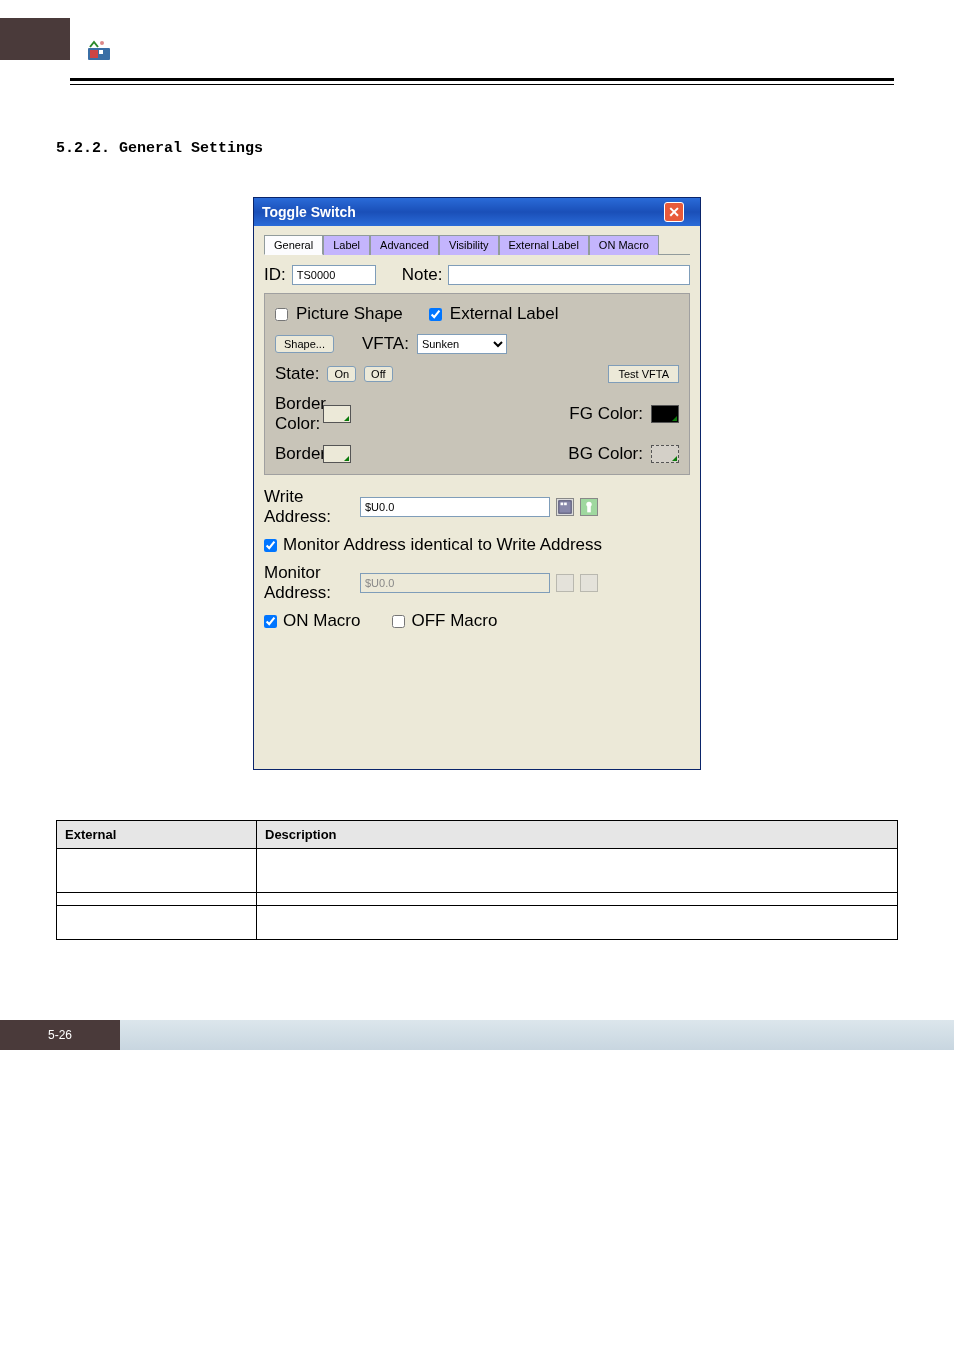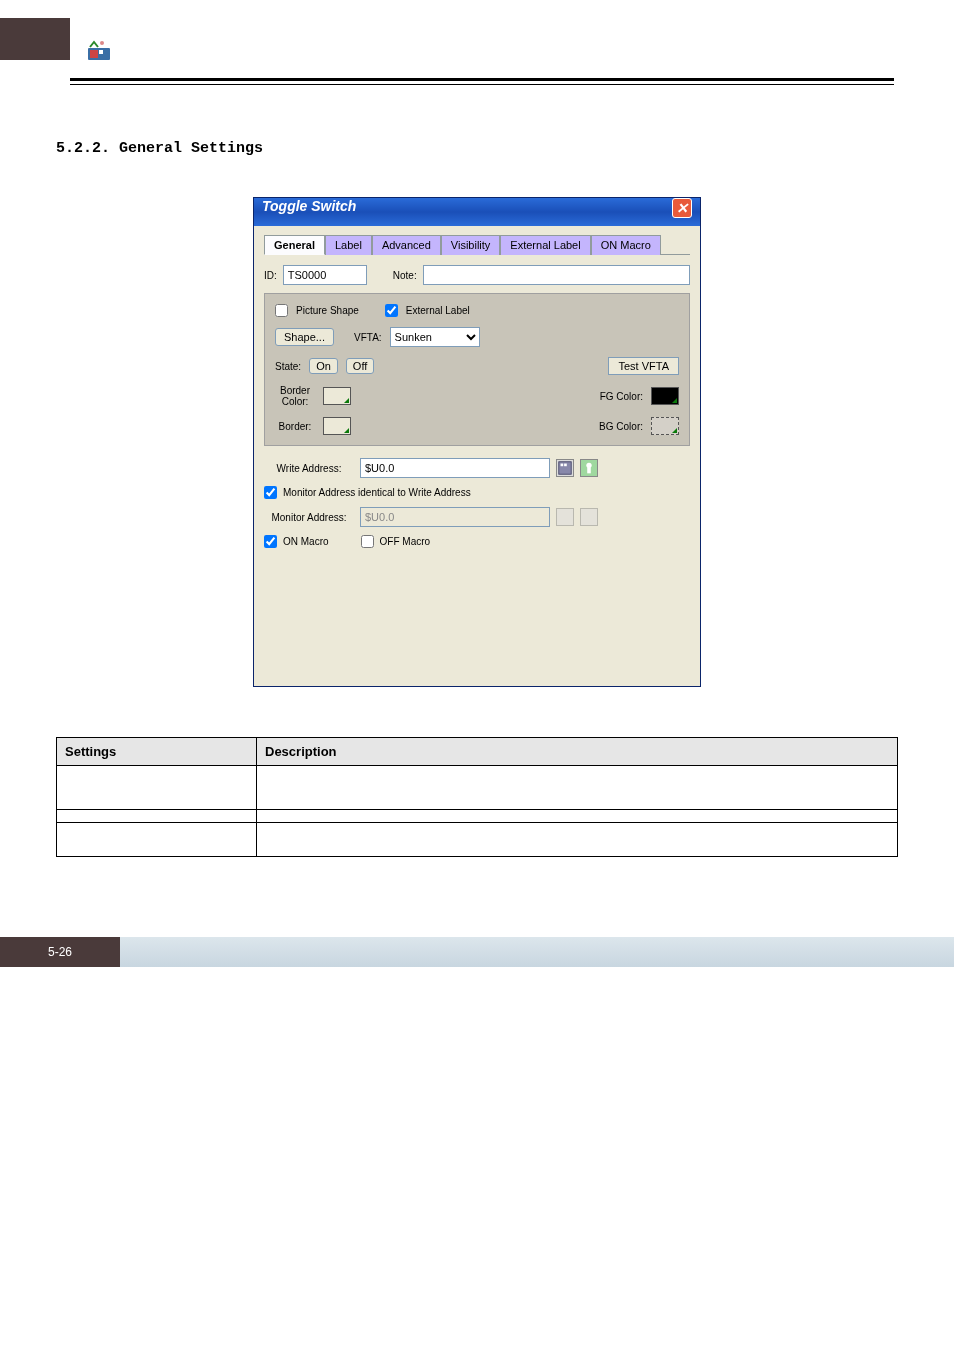--- a/index.html
+++ b/index.html
@@ -8,31 +8,31 @@
   .header-strip { position: relative; height: 90px; }
   .dark-block { position: absolute; left: 0; top: 18px; width: 70px; height: 42px; background: #4a3a3a; }
   .header-icon { position: absolute; left: 88px; top: 40px; width: 22px; height: 20px; }
   .header-hr1 { position: absolute; left: 70px; right: 60px; top: 78px; border: none; border-top: 3px solid #000; }
   .header-hr2 { position: absolute; left: 70px; right: 60px; top: 84px; border: none; border-top: 1px solid #000; }
   
   .content { padding: 50px 56px 0 56px; }
   .section-title { font-size: 15px; font-weight: bold; margin-bottom: 40px; font-family: Liberation Mono, monospace; }
   
   .dialog-wrap { width: 448px; margin: 0 auto 50px auto; border: 1px solid #0a246a; background: #ece9d8; }
-  .titlebar { background: linear-gradient(to bottom, #2a6bd8 0%, #1a4fb8 50%, #2a6bd8 100%); color: #fff; height: 28px; display: flex; padding: 0 8px 0 8px; font-weight: bold; font-size: 14px; font-style: italic; }
+  .titlebar { background: linear-gradient(to bottom, #2a6bd8 0%, #1a4fb8 50%, #2a6bd8 100%); color: #fff; height: 28px; display: flex; align-items: center; padding: 0 16px 0 8px; font-weight: bold; font-size: 14px; }
   .titlebar .t-text { flex: 1; }
   .close-x { width: 20px; height: 20px; background: #e85a3a; border: 1px solid #fff; border-radius: 3px; color: #fff; display: flex; align-items: center; justify-content: center; font-size: 14px; font-weight: bold; cursor: pointer; }
   
   .dialog-body { padding: 8px 10px 10px 10px; }
   .tabs { display: flex; border-bottom: 1px solid #919b9c; margin-bottom: 10px; gap: 0; }
   .tab { background: #c4b5fd; border: 1px solid #919b9c; border-bottom: none; padding: 3px 9px; font-size: 11px; position: relative; top: 1px; cursor: pointer; }
-  .tab.active { background: #fcfcfe; border-bottom: 1px solid #fcfcfe; font-weight: bold; }
+  .tab.active { background: #fcfcfe; border-bottom: 1px solid #fcfcfe; }
   
   .row { display: flex; align-items: center; gap: 6px; font-size: 11px; margin-bottom: 8px; }
-  .lbl { font-size: 10px; text-align: center; }
+  .lbl { font-size: 17px; }
   .textbox { border: 1px solid #7f9db9; background: #fff; height: 20px; padding: 1px 4px; font-size: 11px; }
   .textbox.disabled { background: #ece9d8; color: #888; }
   
   .panel { background: #c8c4b8; border: 1px solid #a0a0a0; padding: 10px; display: flex; gap: 12px; margin-bottom: 12px; }
   .preview-box { width: 130px; display: flex; flex-direction: column; align-items: center; gap: 4px; }
   .preview-frame { width: 120px; height: 110px; background: #d4d0c4; border: 1px inset #aaa; display: flex; align-items: center; justify-content: center; }
   .preview-inner { width: 68px; height: 68px; background: #adb2b5; border: 2px inset #888; }
   .panel-right { flex: 1; display: flex; flex-direction: column; gap: 10px; }
   .prow { display: flex; align-items: center; gap: 8px; font-size: 11px; }
   .chk { width: 13px; height: 13px; }
@@ -113,21 +113,21 @@
         <div class="panel-right">
           <div class="prow">
             <input type="checkbox" class="chk" style="">
             <span class="lbl">Picture Shape</span>
             <span style="width:10px"></span>
             <input type="checkbox" class="chk" checked="" style="">
             <span class="lbl">External Label</span>
           </div>
           <div class="prow">
             <button class="btn">Shape...</button>
-            <span class="lbl" style="margin-left:12px">VFTA:</span>
+            <span class="lbl" style="margin-left:20px">VFTA:</span>
             <select class="dropdown" style="width:90px">
               <option>Sunken</option>
             </select>
           </div>
           <div class="prow">
             <span class="lbl">State:</span>
             <button class="btn" style="padding:1px 6px">On</button>
             <button class="btn" style="padding:1px 6px">Off</button>
             <span style="flex:1"></span>
             <button class="btn3d">Test VFTA</button>
@@ -184,21 +184,21 @@
       </div>
 
       <div style="height:120px"></div>
 
     </div>
   </div>
 
   <table class="table">
     <thead>
       <tr>
-        <th>Settings</th>
+        <th>External</th>
         <th>Description</th>
       </tr>
     </thead>
     <tbody>
       <tr>
         <td></td>
         <td style="height:44px"></td>
       </tr>
       <tr>
         <td></td>

